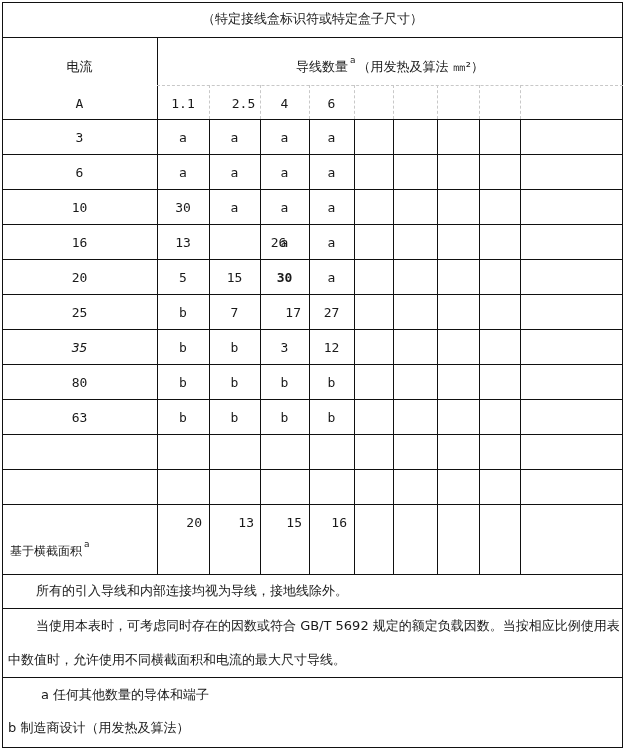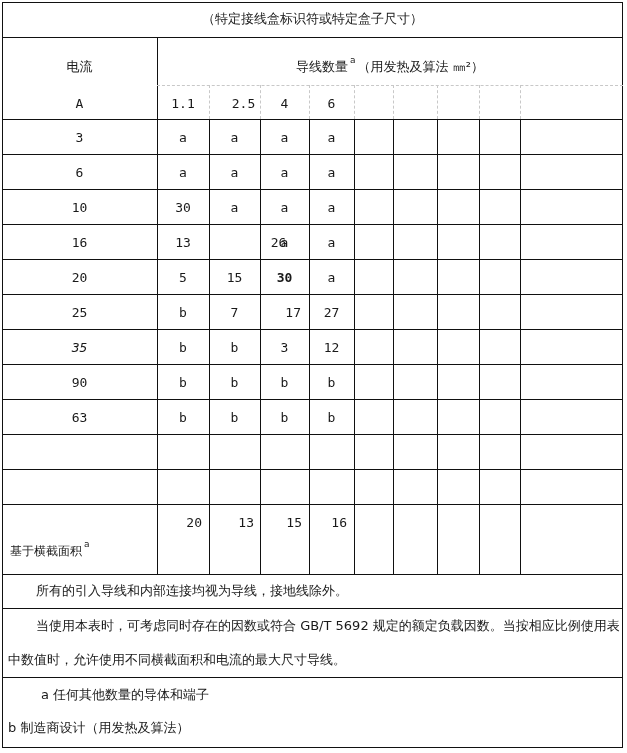--- a/index.html
+++ b/index.html
@@ -106,21 +106,21 @@
 <div class="t c mono" style="left:209px; width:51px; top:306px;">7</div>
 <div class="t c mono" style="left:252px; width:49px; top:306px;text-align:right;">17</div>
 <div class="t c mono" style="left:309px; width:45px; top:306px;">27</div>
 
 <div class="t c mono" style="left:2px; width:155px; top:341px;font-style:italic;">35</div>
 <div class="t c mono" style="left:157px; width:52px; top:341px;">b</div>
 <div class="t c mono" style="left:209px; width:51px; top:341px;">b</div>
 <div class="t c mono" style="left:260px; width:49px; top:341px;">3</div>
 <div class="t c mono" style="left:309px; width:45px; top:341px;">12</div>
 
-<div class="t c mono" style="left:2px; width:155px; top:376px;">90</div>
+<div class="t c mono" style="left:2px; width:155px; top:376px;">80</div>
 <div class="t c mono" style="left:157px; width:52px; top:376px;">b</div>
 <div class="t c mono" style="left:209px; width:51px; top:376px;">b</div>
 <div class="t c mono" style="left:260px; width:49px; top:376px;">b</div>
 <div class="t c mono" style="left:309px; width:45px; top:376px;">b</div>
 
 <div class="t c mono" style="left:2px; width:155px; top:411px;">63</div>
 <div class="t c mono" style="left:157px; width:52px; top:411px;">b</div>
 <div class="t c mono" style="left:209px; width:51px; top:411px;">b</div>
 <div class="t c mono" style="left:260px; width:49px; top:411px;">b</div>
 <div class="t c mono" style="left:309px; width:45px; top:411px;">b</div>

